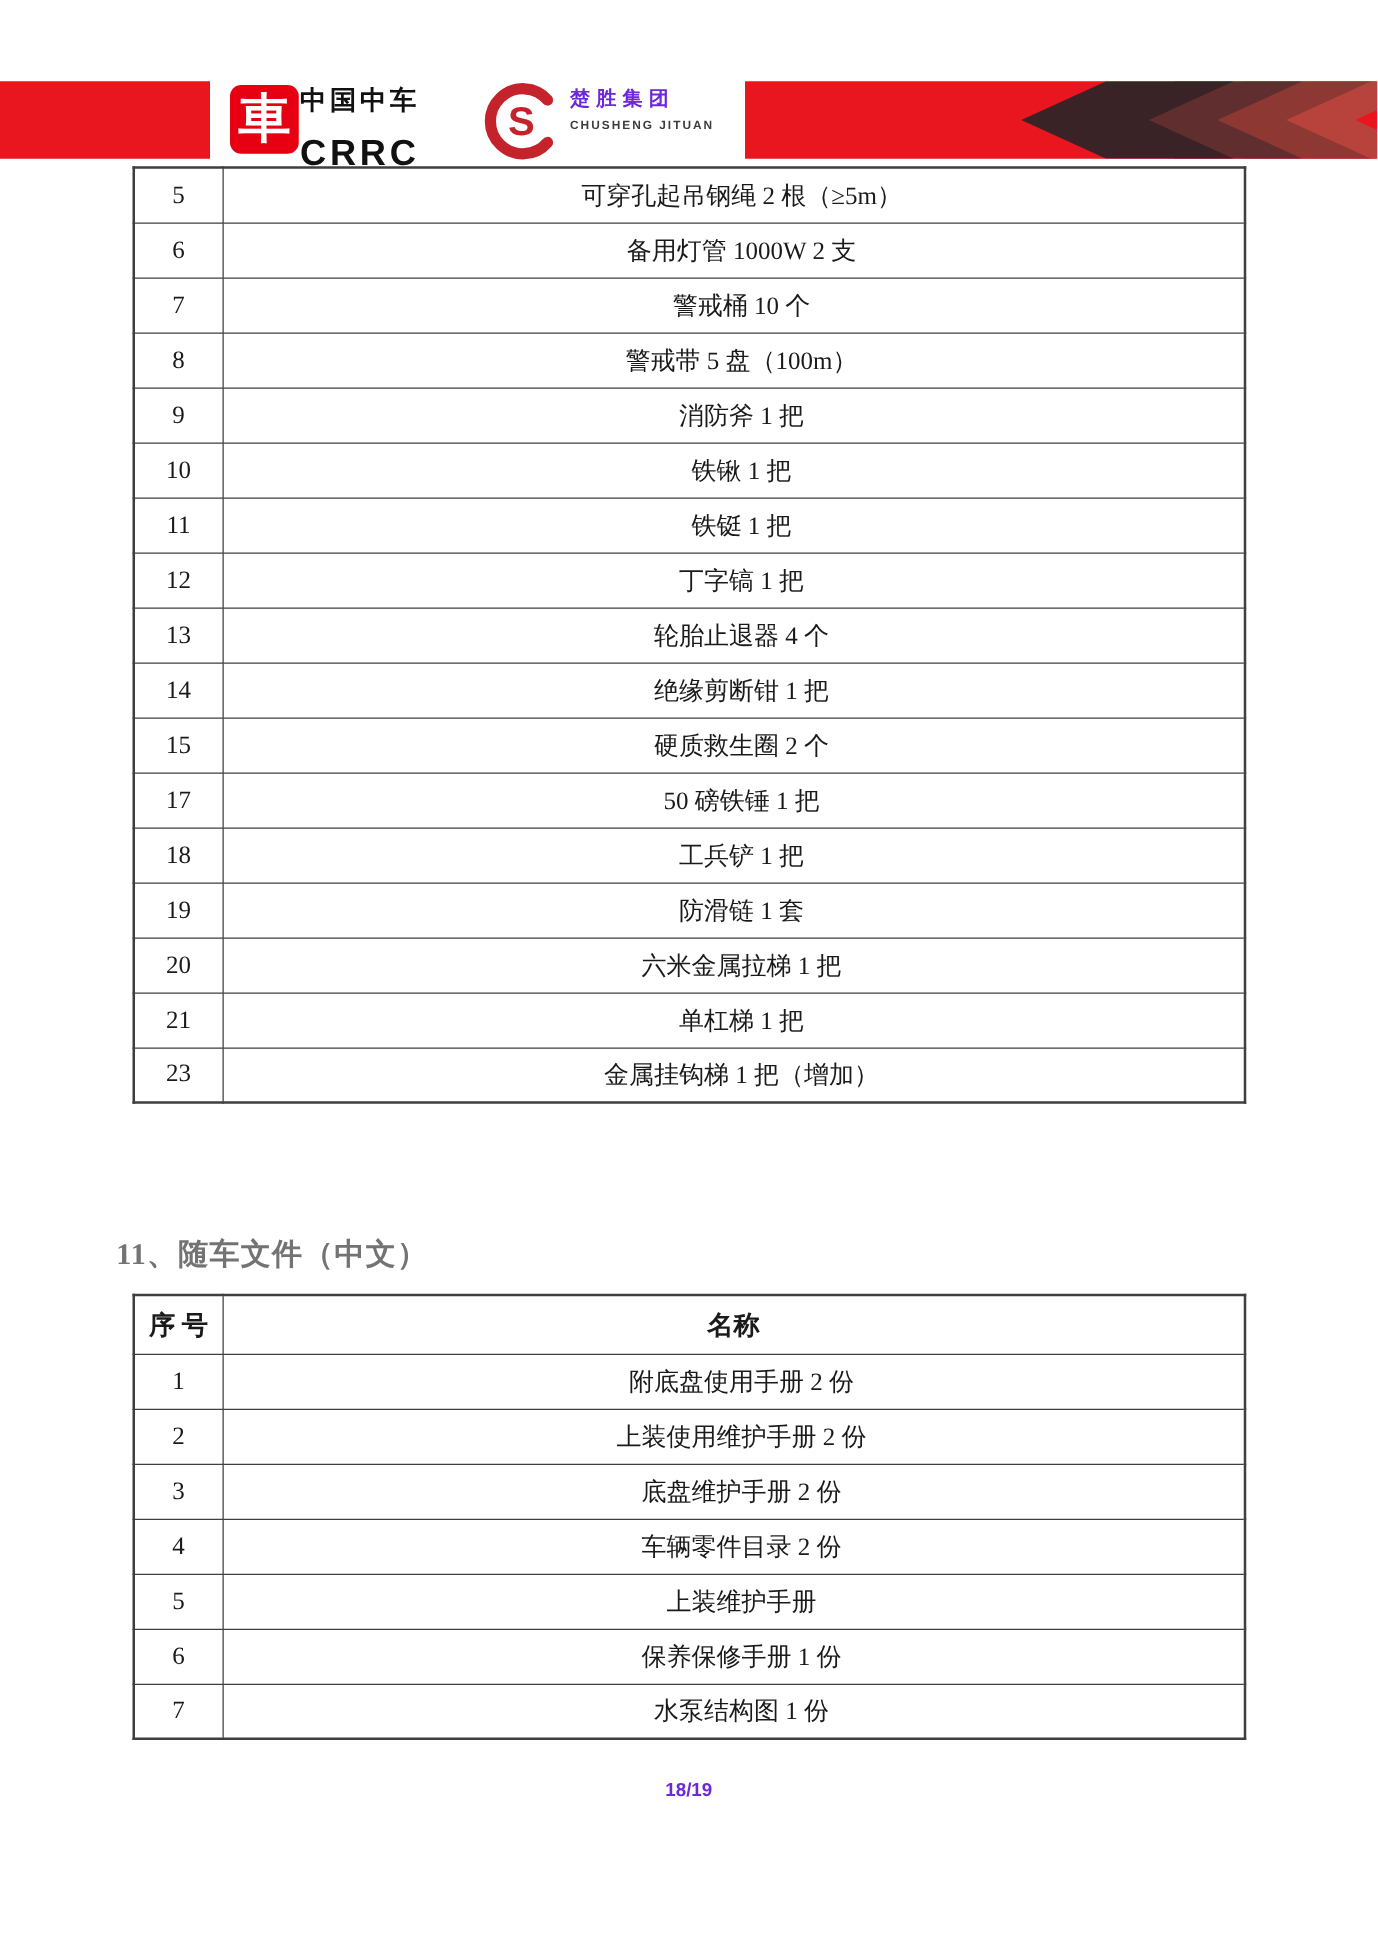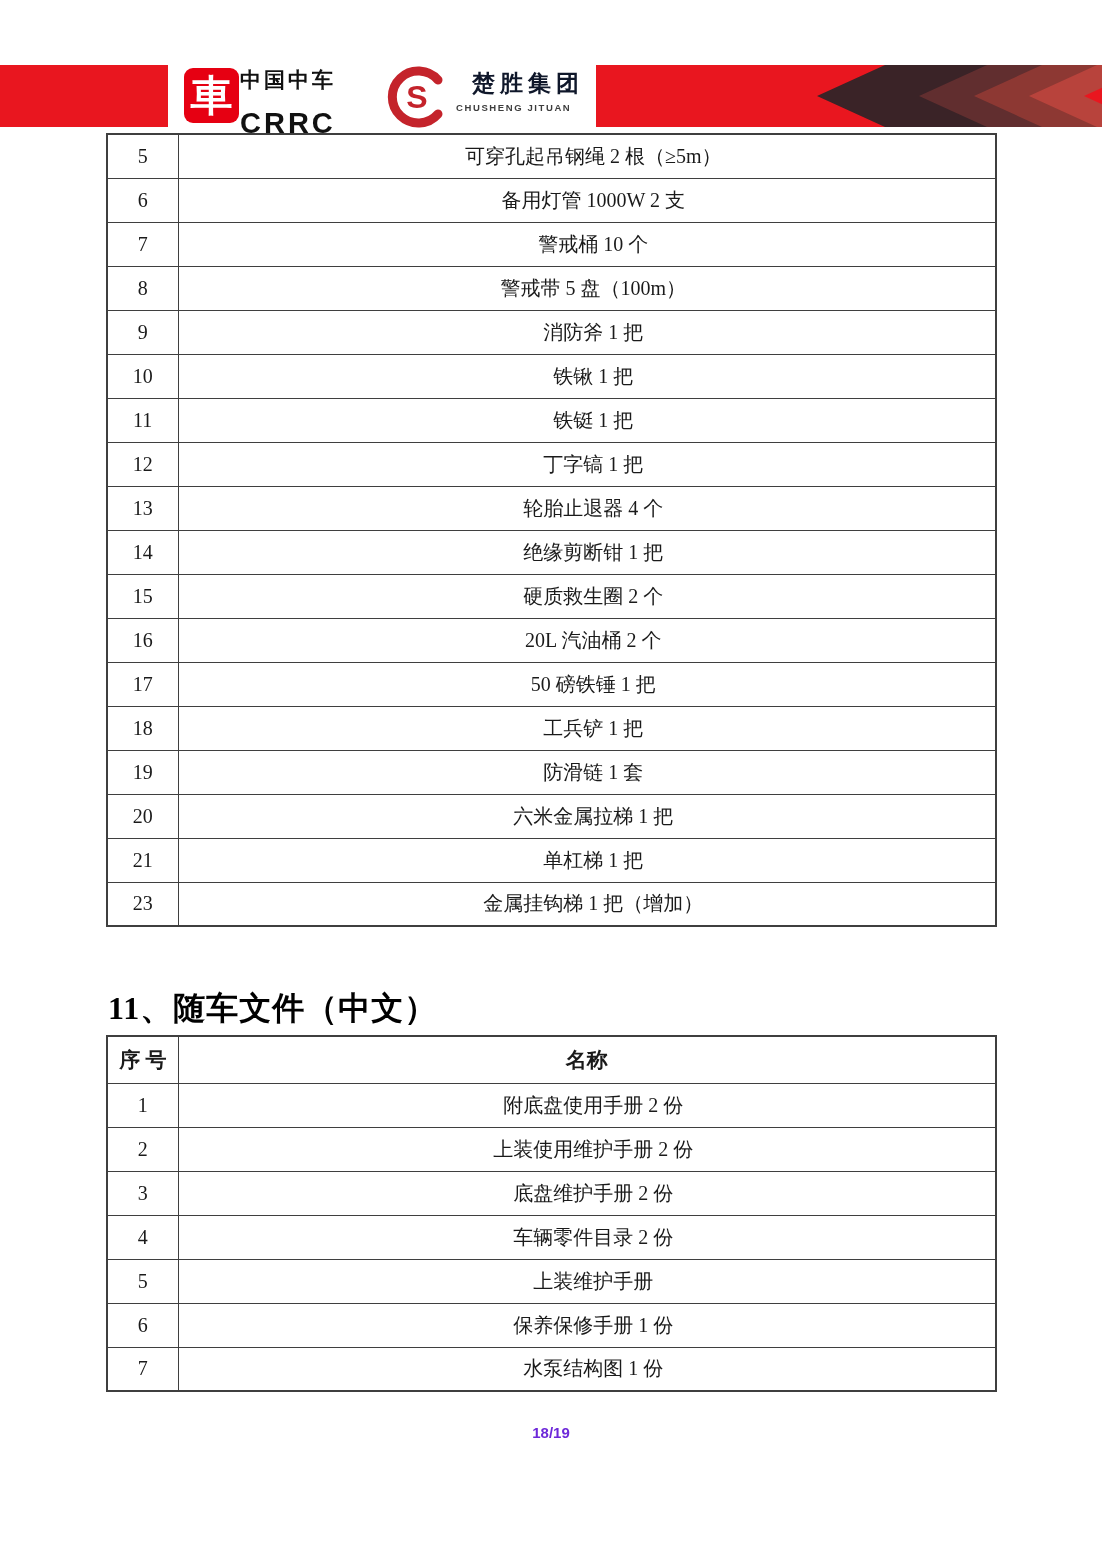--- a/index.html
+++ b/index.html
@@ -20,43 +20,43 @@
   .crrc-mark span { color:#fff; font-size:42px; font-weight:bold; line-height:1;
                     font-family:"Liberation Serif",serif; }
   .crrc-text { position:absolute; left:240px; top:70px; line-height:1; }
   .crrc-cn { font-size:21px; font-weight:bold; letter-spacing:3px; color:#111; }
   .crrc-en { font-size:29px; font-weight:bold; letter-spacing:3px; color:#111;
              font-family:"Liberation Sans",sans-serif; margin-top:18px; }
 
   
   .cs-mark { position:absolute; left:386px; top:66px; width:62px; height:62px; }
   .cs-text { position:absolute; left:456px; top:72px; line-height:1; }
-  .cs-cn { font-size:23px; font-weight:bold; letter-spacing:5px; color:#0f172a;margin-left:16px; }
+  .cs-cn { font-size:16px; font-weight:bold; letter-spacing:5px; color:#6d28d9; }
   .cs-en { font-size:9.5px; letter-spacing:1.6px; color:#3d3d3d; margin-top:8px;
            font-family:"Liberation Sans",sans-serif; font-weight:bold; }
 
   
   table { border-collapse:collapse; table-layout:fixed; position:absolute;
           left:106px; width:891px; }
   #equipment-table { top:133px; }
   #documents-table { top:1035px; }
   td, th { border:1px solid #3f3f3f; font-size:20px; font-weight:normal;
            vertical-align:middle; }
   table { border:2px solid #3f3f3f; }
   col.c-no { width:71px; }
   td.no { text-align:center; font-family:"Liberation Serif",serif; }
   td.nm { text-align:center; padding-left:13px; }
   #equipment-table tr { height:44px; }
   #documents-table tr.data-row { height:44px; }
   #documents-table tr.head-row { height:47px; }
   th { text-align:center; font-weight:bold; font-size:21px; }
 
   
-  .section-heading { position:absolute; left:108px; top:987px; font-size:32px;
-                     font-weight:bold; color:#000000; letter-spacing:1px; }
+  .section-heading { position:absolute; left:93px; top:987px; font-size:24px;
+                     font-weight:bold; color:#737373; letter-spacing:1px; }
   .footer { position:absolute; left:0; top:1424px; width:100%; text-align:center;
             font-family:"Liberation Sans",sans-serif; font-weight:bold; font-size:15px;
             color:#6d28d9; }
 </style>
 </head>
 <body>
 
 <div class="page">
 
   <div class="band band-left" style="background: rgb(233, 22, 31);"></div>
@@ -139,24 +139,20 @@
         <tr>
           <td class="no">14</td>
           <td class="nm">绝缘剪断钳 1 把</td>
         </tr>
 
         <tr>
           <td class="no">15</td>
           <td class="nm">硬质救生圈 2 个</td>
         </tr>
 
-        <tr>
-          <td class="no">16</td>
-          <td class="nm">20L 汽油桶 2 个</td>
-        </tr>
 
         <tr>
           <td class="no">17</td>
           <td class="nm">50 磅铁锤 1 把</td>
         </tr>
 
         <tr>
           <td class="no">18</td>
           <td class="nm">工兵铲 1 把</td>
         </tr>

